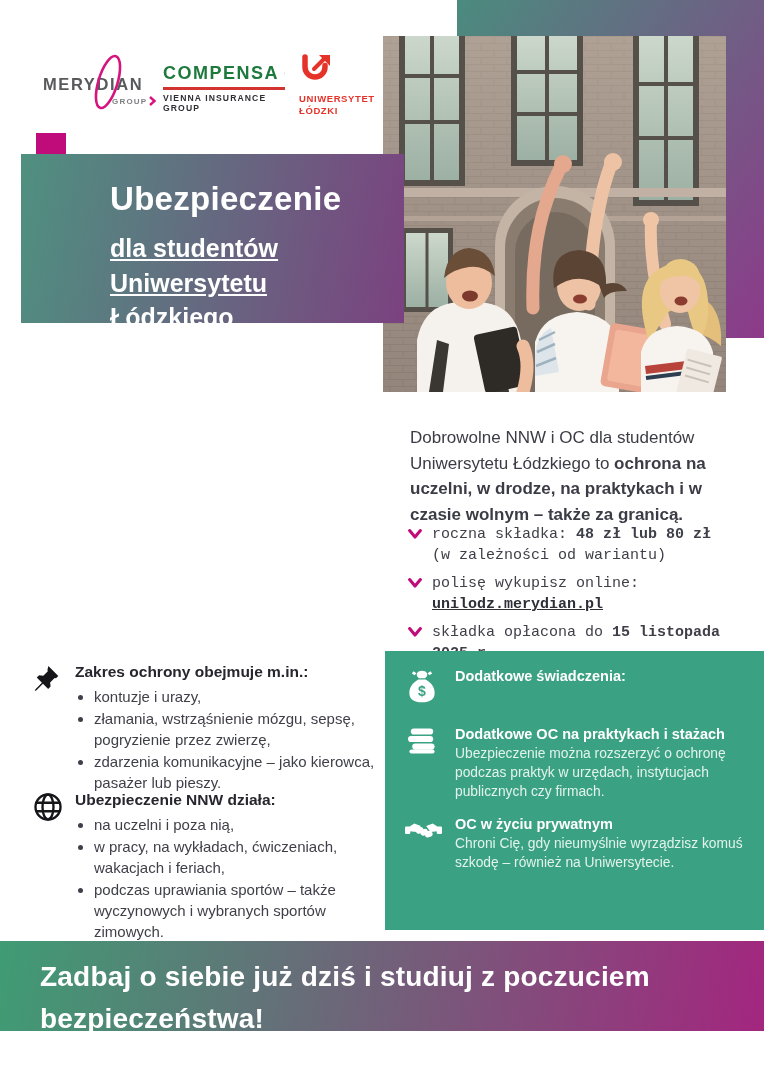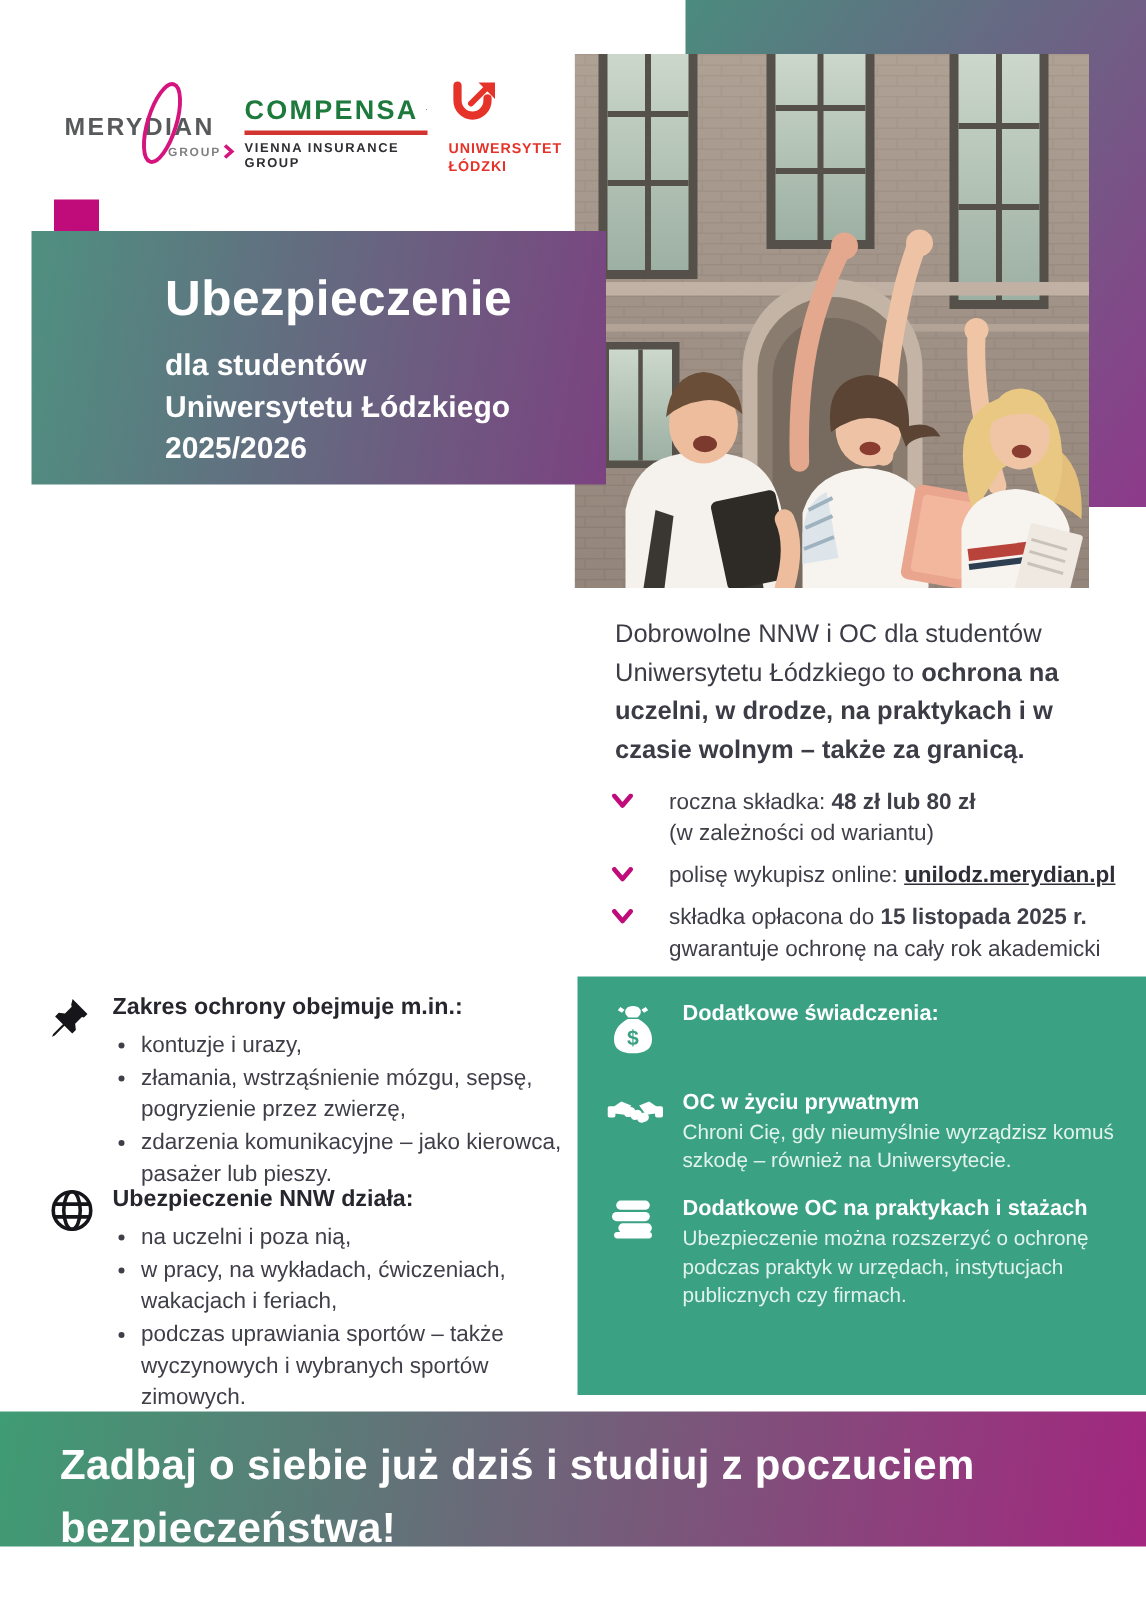--- a/index.html
+++ b/index.html
@@ -21,32 +21,32 @@
   
   .top-grad{position:absolute;left:457px;top:0;width:307px;height:338px;
     background:linear-gradient(125deg,#4b8b7e 0%,#8d3a8a 100%);}
   .photo{position:absolute;left:383px;top:36px;width:343px;height:356px;overflow:hidden;}
   
   .pink-bar{position:absolute;left:36px;top:133px;width:30px;height:127px;background:#c00c7b;}
   .hero{position:absolute;left:0;top:154px;width:383px;height:169px;
     background:linear-gradient(100deg,#4f9080 0%,#7b4280 100%);
     color:#fff;box-sizing:border-box;padding:26px 10px 0 89px;margin-left:21px;}
   .hero-title{font-size:33px;font-weight:bold;letter-spacing:.3px;margin:0 0 13px 0;}
-  .hero-sub{font-size:20px;font-weight:bold;line-height:1.38;}
+  .hero-sub{font-size:25px;font-weight:bold;line-height:1.38;text-decoration:underline;}
   
   .pink-block{position:absolute;left:0;top:390px;width:385px;height:255px;background:#d9117c;
     box-sizing:border-box;padding:27px 30px 0 40px;color:#fff;font-size:25px;line-height:1.38;}
   .pink-block .b{font-weight:bold;}
   .pink-p1{margin-bottom:24px;}
   
-  .intro{position:absolute;left:410px;top:410px;width:334px;font-size:17px;line-height:1.5;color:#3c3c46;}
+  .intro{position:absolute;left:410px;top:425px;width:334px;font-size:17px;line-height:1.5;color:#3c3c46;}
   .intro .b{font-weight:bold;}
   
   .premium{position:absolute;left:408px;top:524px;width:342px;font-size:15px;line-height:1.4;color:#3f3f49;}
-  .prem-row{display:flex;gap:24px;margin-bottom:7px;}
+  .prem-row{display:flex;gap:10px;margin-bottom:7px;font-family:Liberation Mono, monospace;}
   .prem-row svg{flex:0 0 14px;margin-top:5px;}
   .prem-row .b{font-weight:bold;}
   .prem-link{font-weight:bold;text-decoration:underline;color:#2e2e38;cursor:pointer;}
   .prem-l2{display:block;}
   
   .lsec{position:absolute;left:33px;width:348px;display:flex;gap:12px;color:#3f3f49;}
   .lsec-cov{top:663px;}
   .lsec-nnw{top:791px;}
   .lsec .icon{flex:0 0 30px;padding-top:1px;}
   .lsec h3{margin:0;font-size:15.5px;font-weight:bold;color:#26262e;}
@@ -292,53 +292,53 @@
           <text x="12" y="19.5" text-anchor="middle" font-family="Liberation Sans, sans-serif" font-size="10" font-weight="bold" fill="#3ba183">$</text>
         </svg>
       </div>
       <div>
         <h3>Dodatkowe świadczenia:</h3>
       </div>
     </div>
 
     <div class="gsec">
       <div class="icon">
+        <svg width="34" height="28" viewBox="0 0 24 20">
+          <g fill="#ffffff">
+            <rect x="4" y="1" width="16" height="4.4" rx="2.2"></rect>
+            <rect x="2" y="6.4" width="18" height="4.4" rx="2.2"></rect>
+            <rect x="5" y="11.8" width="16" height="4.4" rx="2.2"></rect>
+            <rect x="3" y="16" width="18" height="3" rx="1.5"></rect>
+          </g>
+        </svg>
+      </div>
+      <div>
+        <h3>Dodatkowe OC na praktykach i stażach</h3>
+        <p>Ubezpieczenie można rozszerzyć o ochronę podczas praktyk w urzędach, instytucjach publicznych czy firmach.</p>
+      </div>
+    </div>
+
+    <div class="gsec">
+      <div class="icon">
         <svg width="37" height="26" viewBox="0 0 28 18">
           <g fill="#ffffff">
             <path d="M1 8 l6-4 5 2 -3.4 4.6 -5-.6z"></path>
             <path d="M27 8 l-6-4 -5 2 3.4 4.6 5-.6z"></path>
             <rect x="8" y="7" width="6" height="4.6" rx="2.2" transform="rotate(-18 11 9)"></rect>
             <rect x="11.4" y="8.4" width="6" height="4.6" rx="2.2" transform="rotate(-18 14.4 10.4)"></rect>
             <rect x="14.8" y="9.8" width="6" height="4.6" rx="2.2" transform="rotate(-18 17.8 11.8)"></rect>
             <rect x="0" y="6.4" width="4" height="5.6" rx="1"></rect>
             <rect x="24" y="6.4" width="4" height="5.6" rx="1"></rect>
           </g>
         </svg>
       </div>
       <div>
         <h3>OC w życiu prywatnym</h3>
         <p>Chroni Cię, gdy nieumyślnie wyrządzisz komuś szkodę – również na Uniwersytecie.</p>
       </div>
     </div>
-
-    <div class="gsec">
-      <div class="icon">
-        <svg width="34" height="28" viewBox="0 0 24 20">
-          <g fill="#ffffff">
-            <rect x="4" y="1" width="16" height="4.4" rx="2.2"></rect>
-            <rect x="2" y="6.4" width="18" height="4.4" rx="2.2"></rect>
-            <rect x="5" y="11.8" width="16" height="4.4" rx="2.2"></rect>
-            <rect x="3" y="16" width="18" height="3" rx="1.5"></rect>
-          </g>
-        </svg>
-      </div>
-      <div>
-        <h3>Dodatkowe OC na praktykach i stażach</h3>
-        <p>Ubezpieczenie można rozszerzyć o ochronę podczas praktyk w urzędach, instytucjach publicznych czy firmach.</p>
-      </div>
-    </div>
   </div>
 
   <div class="footer-bar">
     <div class="footer-text">Zadbaj o siebie już dziś i studiuj z poczuciem bezpieczeństwa!</div>
   </div>
 
 </div>
 
 </body></html>

